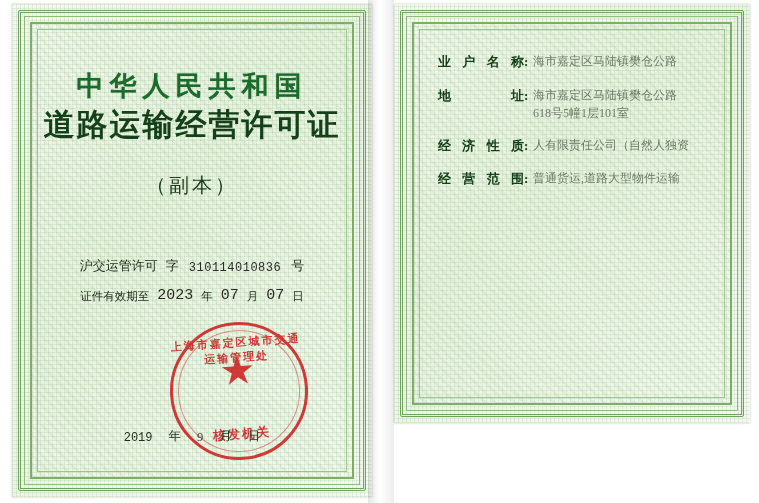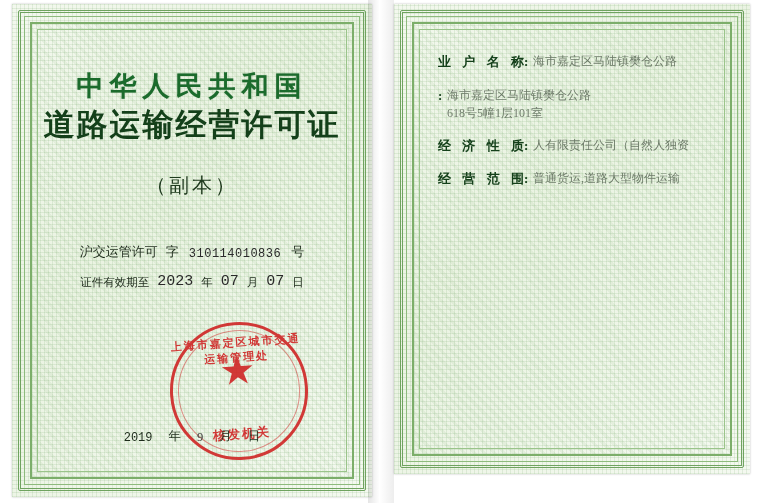--- a/index.html
+++ b/index.html
@@ -90,21 +90,21 @@
     font-family: "Liberation Serif", serif;
   }
   .title-sub {
     margin-top: 26px;
     font-size: 20px;
     letter-spacing: 3px;
     color: #203b1f;
   }
 
   .license-no-row {
-    margin-top: 44px;
+    margin-top: 58px;
     display: flex;
     align-items: flex-end;
     justify-content: center;
     gap: 8px;
     font-size: 13px;
     color: #1d2b1b;
   }
   .license-no-row .lbl { white-space: nowrap; }
   .license-no-row .num {
     font-family: "Liberation Mono", monospace;
@@ -203,21 +203,21 @@
   .issue-date-row .handwrite {
     font-family: "Liberation Serif", serif;
     color: #3a3a3a;
   }
 
   
   #right-page {
     left: 394px;
     top: 4px;
     width: 356px;
-    height: 470px;
+    height: 419px;
   }
   #right-page .page-body {
     padding: 18px 14px 0 14px;
     box-sizing: border-box;
     text-align: left;
   }
 
   .field {
     display: flex;
     align-items: flex-start;
@@ -329,20 +329,21 @@
 
     <div class="page-body">
 
       <div class="field">
         <span class="flabel">业户名称</span>
         <span class="colon">:</span>
         <span class="fvalue">海市嘉定区马陆镇樊仓公路</span>
       </div>
 
       <div class="field">
+        <span class="flabel">地址</span>
         <span class="colon">:</span>
         <span class="fvalue">
           <span>海市嘉定区马陆镇樊仓公路</span>
           <span class="line2">618号5幢1层101室</span>
         </span>
       </div>
 
       <div class="field">
         <span class="flabel">经济性质</span>
         <span class="colon">:</span>

